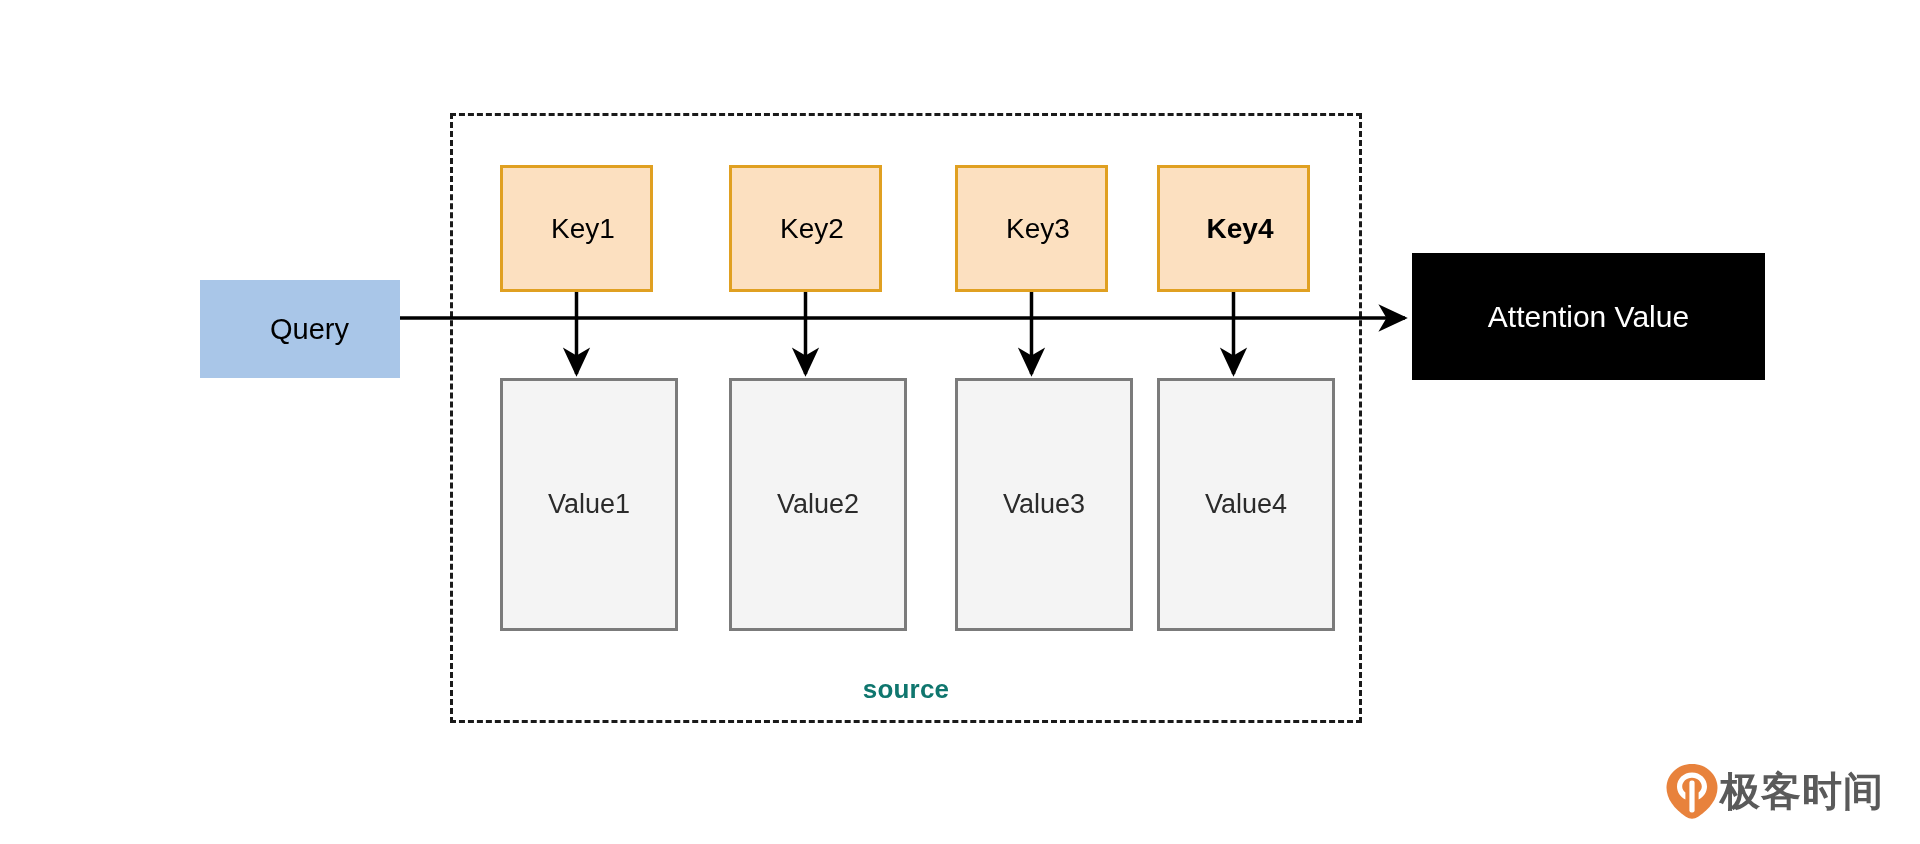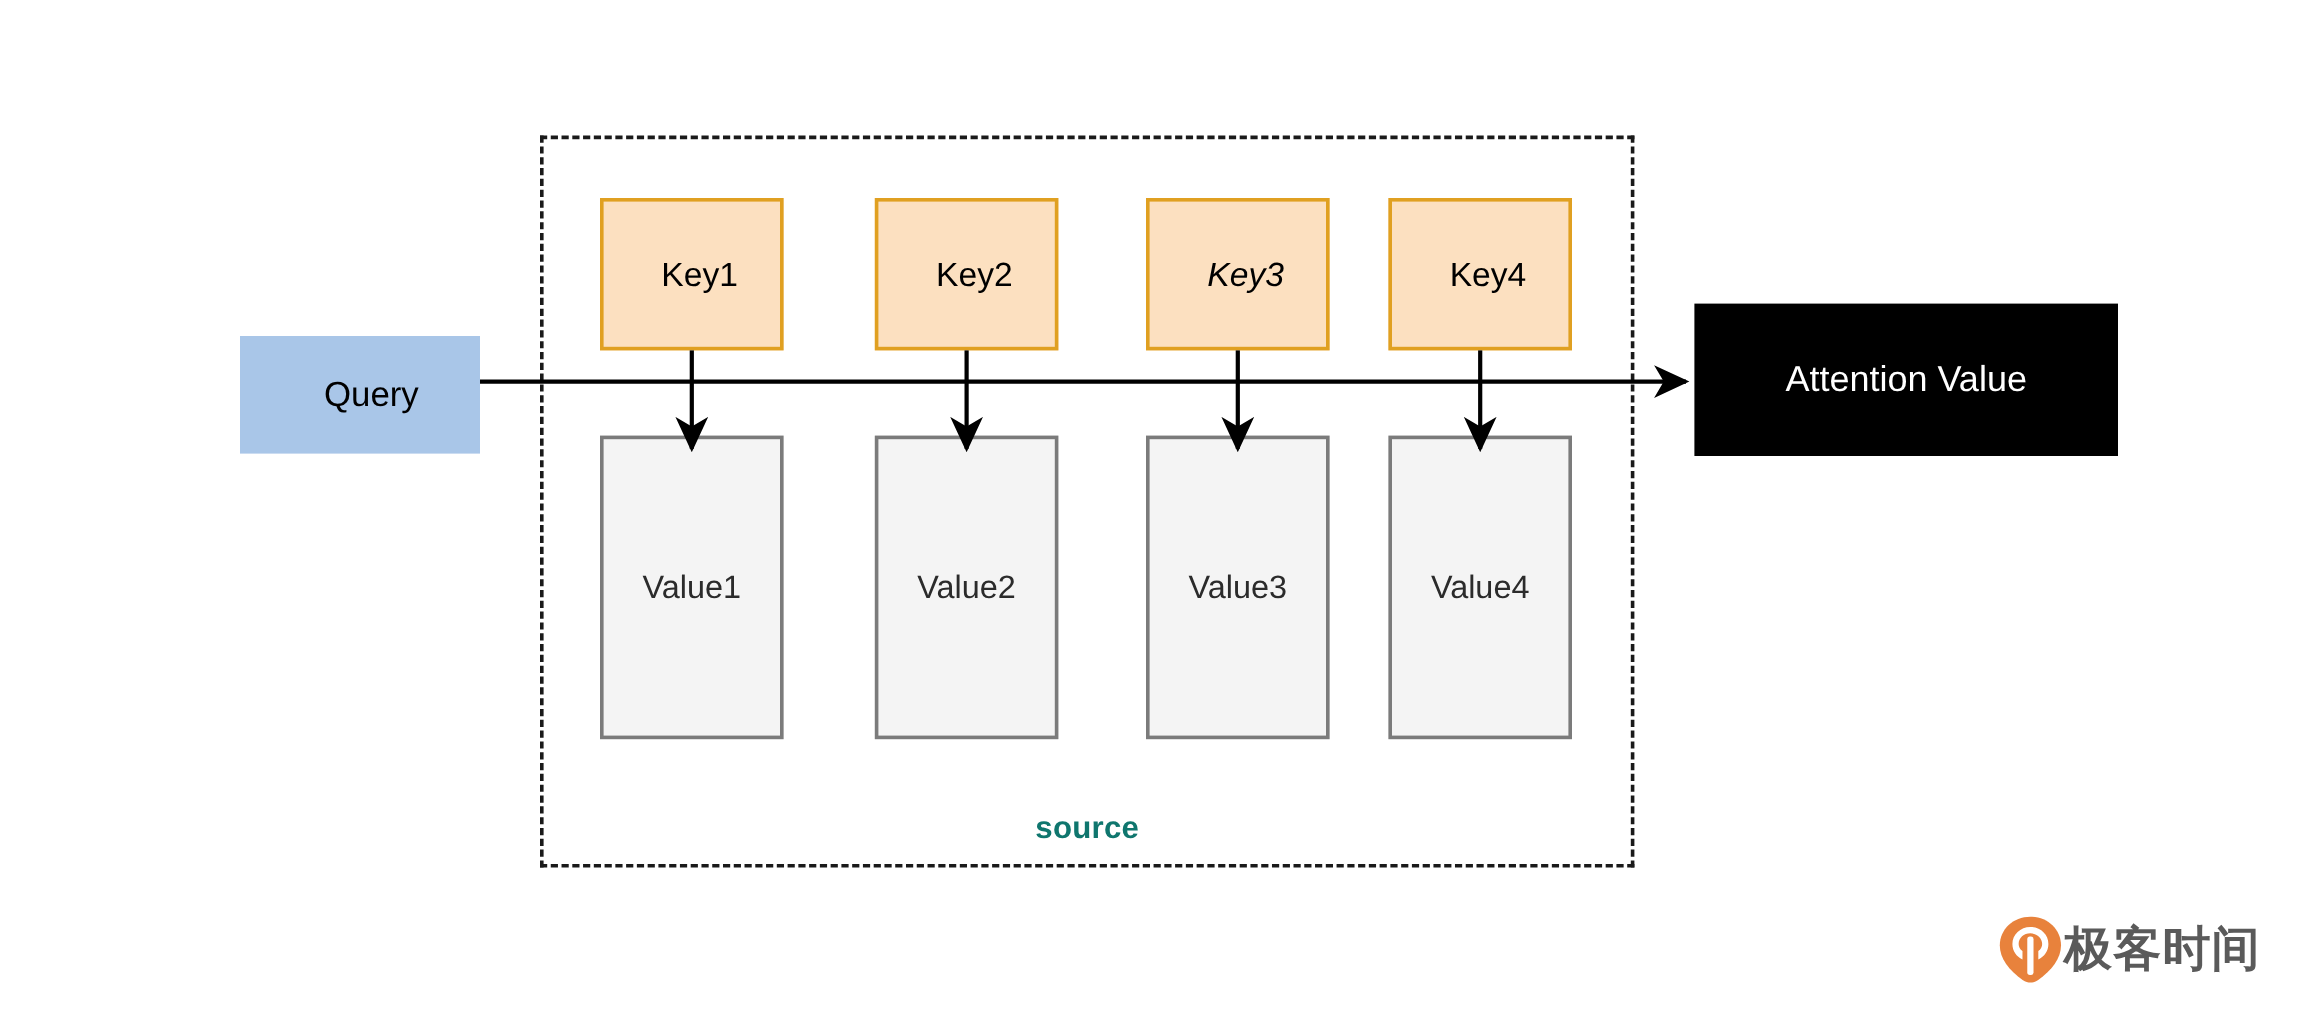--- a/index.html
+++ b/index.html
@@ -81,22 +81,22 @@
     width: 153px;
     height: 127px;
     background: #fce0c0;
     border: 3px solid #e0a021;
     color: #000000;
     font-size: 28px;
     padding-left: 13px;
   }
 
   .value-box {
-    top: 363px;
-    width: 153px;
+    top: 378px;
+    width: 178px;
     height: 253px;
     background: #f4f4f4;
     border: 3px solid #7b7b7b;
     color: #2b2b2b;
     font-size: 27px;
   }
 
   .attention-box {
     left: 1412px;
     top: 253px;
@@ -158,24 +158,24 @@
   <div class="box query-box">
     <span>Query</span>
   </div>
 
   <div class="box key-box" style="left:500px;">
     <span>Key1</span>
   </div>
   <div class="box key-box" style="left:729px;">
     <span>Key2</span>
   </div>
-  <div class="box key-box" style="left:955px;font-style:italic;">
+  <div class="box key-box" style="left:955px;">
     <span>Key3</span>
   </div>
-  <div class="box key-box" style="left:1157px;">
+  <div class="box key-box" style="left:1157px;font-weight:bold;">
     <span>Key4</span>
   </div>
 
   <div class="box value-box" style="left:500px;">
     <span>Value1</span>
   </div>
   <div class="box value-box" style="left:729px;">
     <span>Value2</span>
   </div>
   <div class="box value-box" style="left:955px;text-align:right;">

